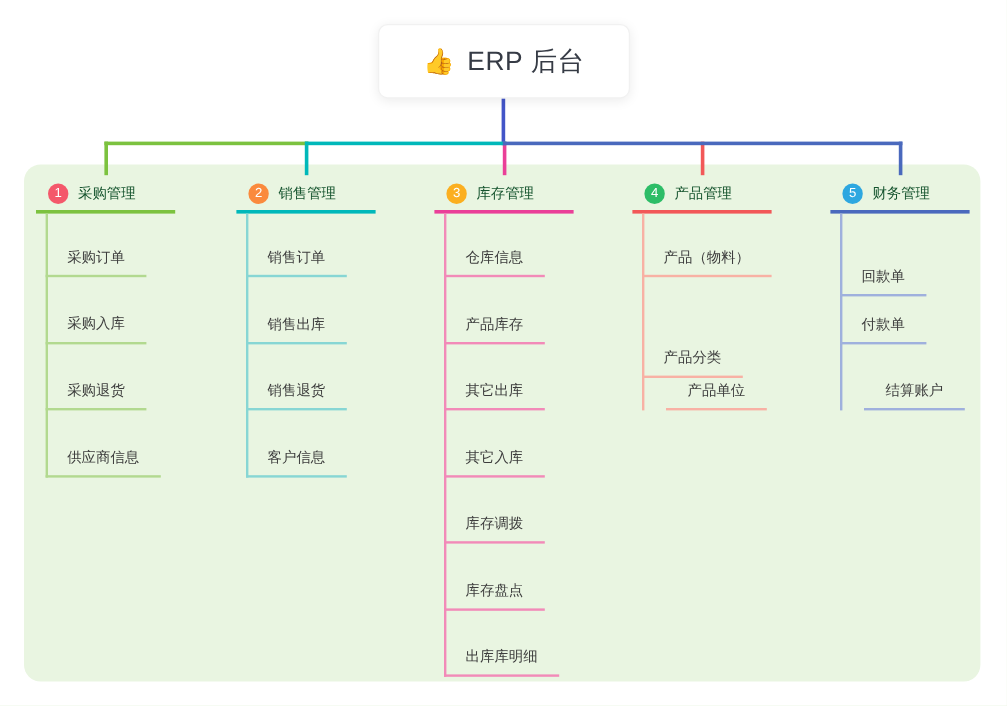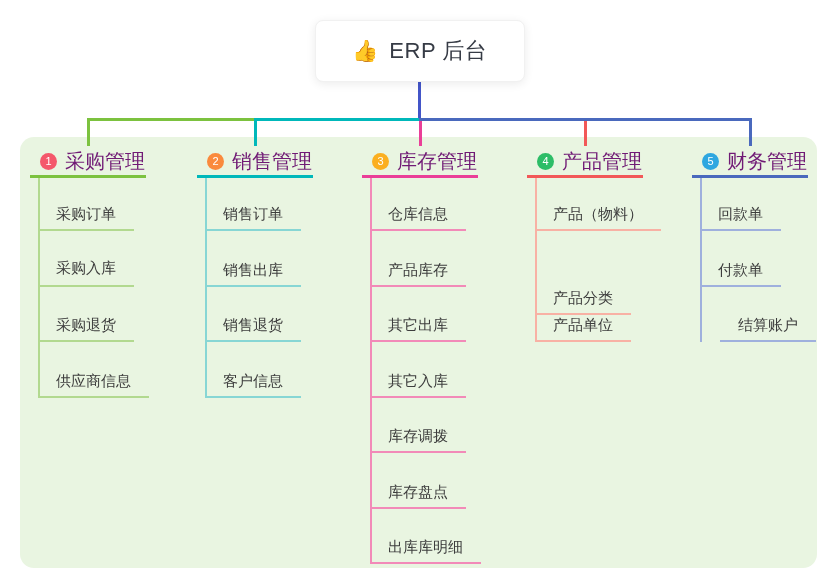--- a/index.html
+++ b/index.html
@@ -33,25 +33,25 @@
   .branch-header{
     box-sizing:border-box;width:116px;height:41px;
     display:flex;align-items:center;padding:10px 0 0 10px;
     border-bottom:3px solid #000;
   }
   .badge{
     width:17px;height:17px;border-radius:50%;flex:0 0 17px;
     color:#ffffff;font-size:11px;line-height:17px;text-align:center;
     margin-right:8px;
   }
-  .branch-label{font-size:20px;color:#701a75;white-space:nowrap;}
+  .branch-label{font-size:12px;color:#14532d;white-space:nowrap;}
   .trunk{position:absolute;width:2px;left:8px;top:41px;}
   .child-row{position:absolute;left:8px;white-space:nowrap;}
   .child-row span{
-    display:inline-block;line-height:22px;font-size:15px;color:#3d3d3d;
+    display:inline-block;line-height:22px;font-size:12px;color:#3d3d3d;
     padding:0 18px 4px 18px;border-bottom:2px solid #000;
   }
 </style>
 </head>
 <body>
 
 <div id="canvas">
 
   <div class="panel"></div>
 
@@ -110,27 +110,27 @@
         <div class="child-row" style="top: 399px;"><span style="border-bottom-color: rgb(242, 138, 184);">出库库明细</span></div>
       </div>
       <div class="branch" style="left: 527px; top: 137px;">
         <div class="branch-header" style="border-bottom-color: rgb(242, 88, 88);">
           <span class="badge" style="background: rgb(45, 189, 103);">4</span>
           <span class="branch-label">产品管理</span>
         </div>
         <div class="trunk" style="background: rgb(248, 177, 164); height: 164px;"></div>
         <div class="child-row" style="top: 66px;"><span style="border-bottom-color: rgb(248, 177, 164); text-align: center;">产品（物料）</span></div>
         <div class="child-row" style="top: 121.5px;"><span style="border-bottom-color: rgb(248, 177, 164); margin-top: 28px;">产品分类</span></div>
-        <div class="child-row" style="top: 177px;"><span style="border-bottom-color: rgb(248, 177, 164);">产品单位</span></div>
+        <div class="child-row" style="top: 177px;"><span style="border-bottom-color: rgb(248, 177, 164); margin-left: 20px;">产品单位</span></div>
       </div>
       <div class="branch" style="left: 692px; top: 137px;">
         <div class="branch-header" style="border-bottom-color: rgb(74, 105, 189);">
           <span class="badge" style="background: rgb(46, 167, 224);">5</span>
           <span class="branch-label">财务管理</span>
         </div>
         <div class="trunk" style="background: rgb(159, 176, 221); height: 164px;"></div>
-        <div class="child-row" style="top: 66px;"><span style="border-bottom-color: rgb(159, 176, 221);">回款单</span></div>
+        <div class="child-row" style="top: 66px;"><span style="border-bottom-color: rgb(159, 176, 221); margin-top: 16px;">回款单</span></div>
         <div class="child-row" style="top: 121.5px;"><span style="border-bottom-color: rgb(159, 176, 221);">付款单</span></div>
         <div class="child-row" style="top: 177px; margin-left: 20px;"><span style="border-bottom-color: rgb(159, 176, 221);">结算账户</span></div>
       </div>
     </div>
 
 </div>
 
 </body></html>

